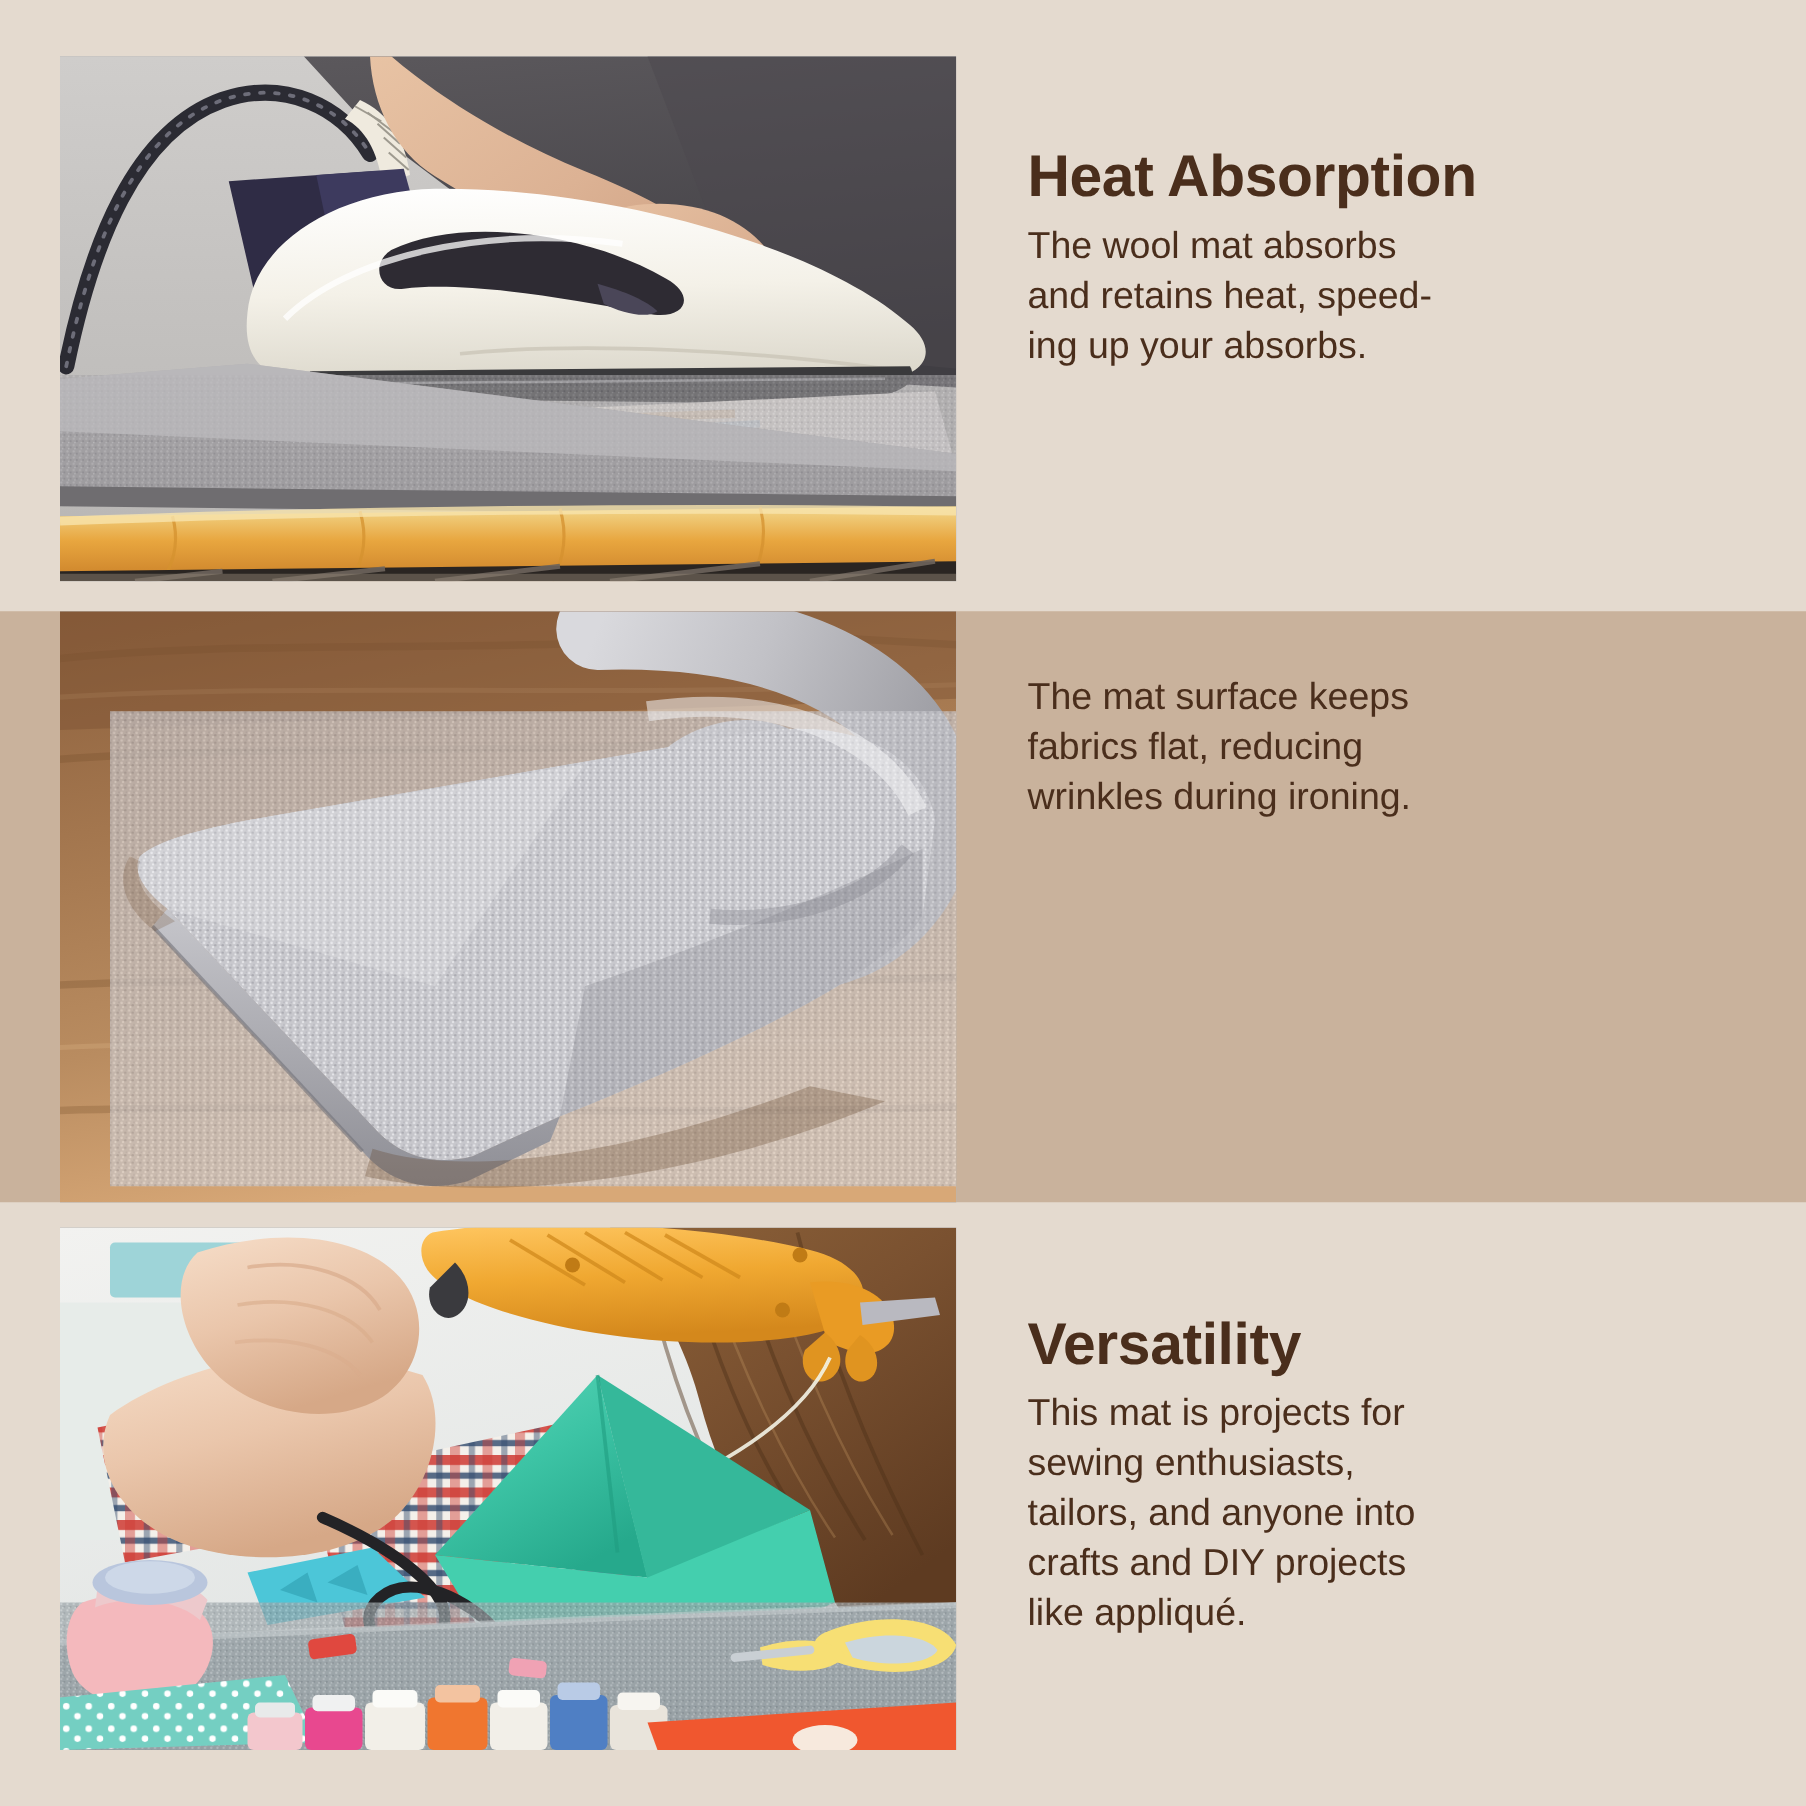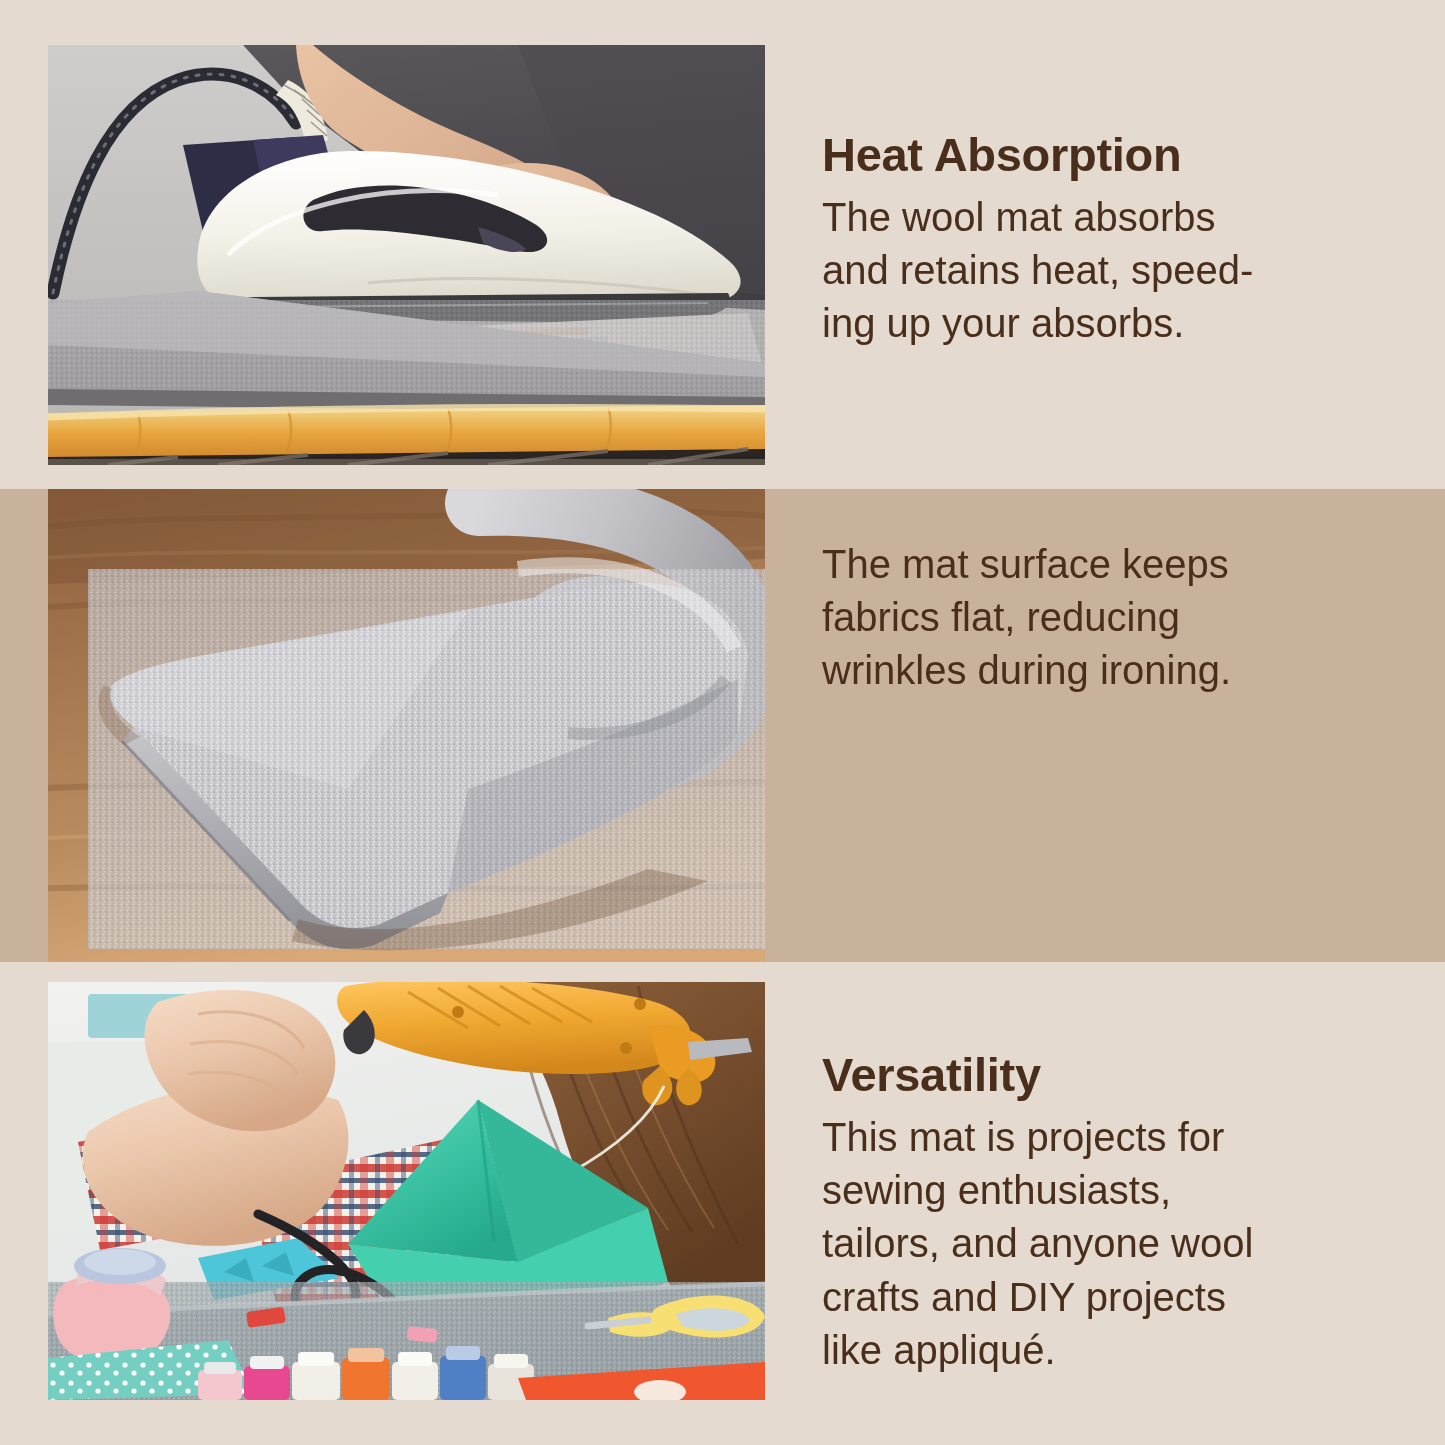--- a/index.html
+++ b/index.html
@@ -38,34 +38,34 @@
 
   .photo svg { display: block; width: 100%; height: 100%; }
 
   
   .text-block {
     position: absolute;
     left: 822px;
     width: 560px;
     color: #46291a;
   }
-  .tb-1 { top: 128px; }
+  .tb-1 { top: 114px; }
   .tb-2 { top: 538px; }
   .tb-3 { top: 1028px; margin-top: 20px; }
 
   .feature-title {
     font-size: 47px;
     font-weight: 700;
     line-height: 1.13;
     letter-spacing: -0.3px;
     margin: 0 0 10px 0;
     color: #4a2e1c;
   }
   .feature-desc {
-    font-size: 40px;
+    font-size: 30px;
     font-weight: 400;
     line-height: 1.33;
     margin: 0;
     color: #4a2e1c;
   }
   .feature-desc .ln { display: block; }
 </style>
 </head>
 <body>
 
@@ -440,19 +440,19 @@
       <rect x="198" y="330" width="38" height="16" rx="4" fill="#e0483f" transform="rotate(-8 198 330)"></rect>
       <rect x="360" y="344" width="30" height="14" rx="4" fill="#f0a2b4" transform="rotate(6 360 344)"></rect>
     </svg>
   </div>
 
   <div class="text-block tb-3">
     <h2 class="feature-title">Versatility</h2>
     <p class="feature-desc">
       <span class="ln">This mat is projects for</span>
       <span class="ln">sewing enthusiasts,</span>
-      <span class="ln">tailors, and anyone wool</span>
+      <span class="ln">tailors, and anyone into</span>
       <span class="ln">crafts and DIY projects</span>
       <span class="ln">like appliqué.</span>
     </p>
   </div>
 
 </div>
 
 </body></html>

